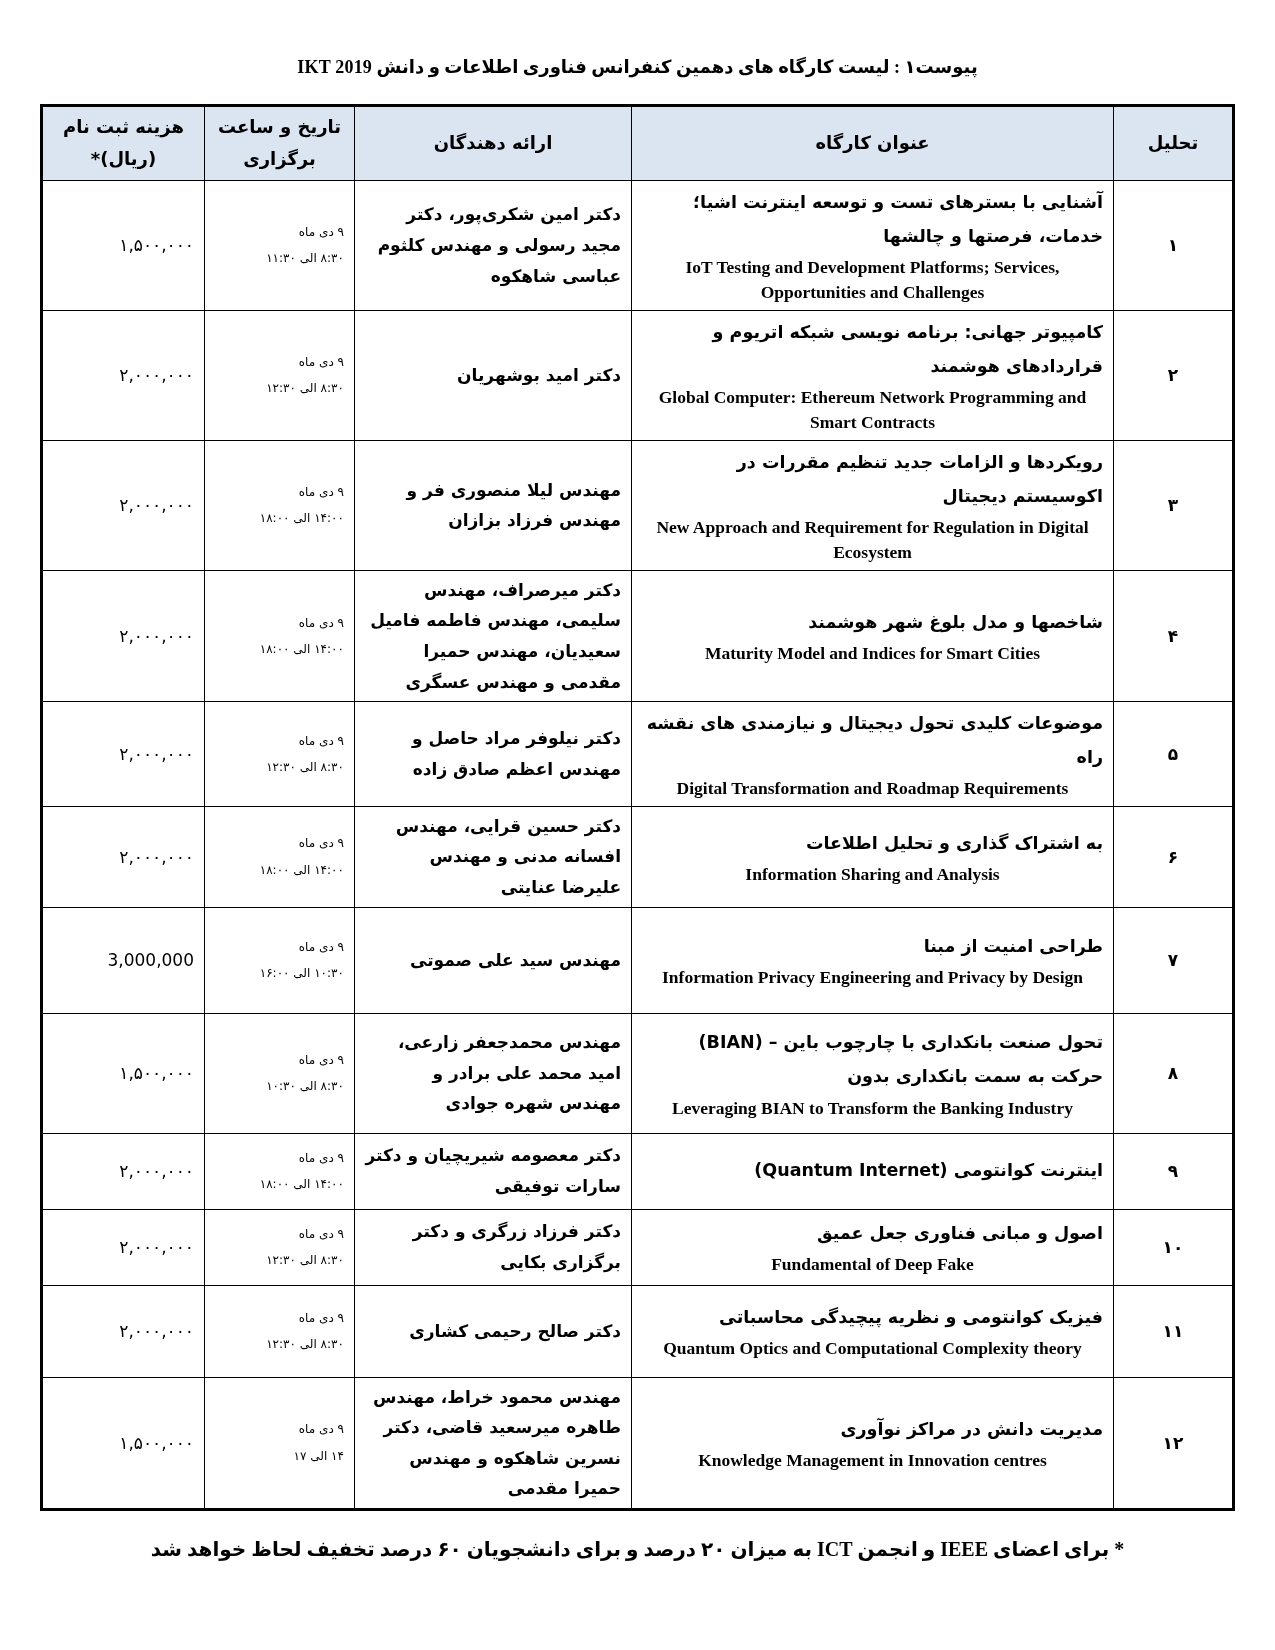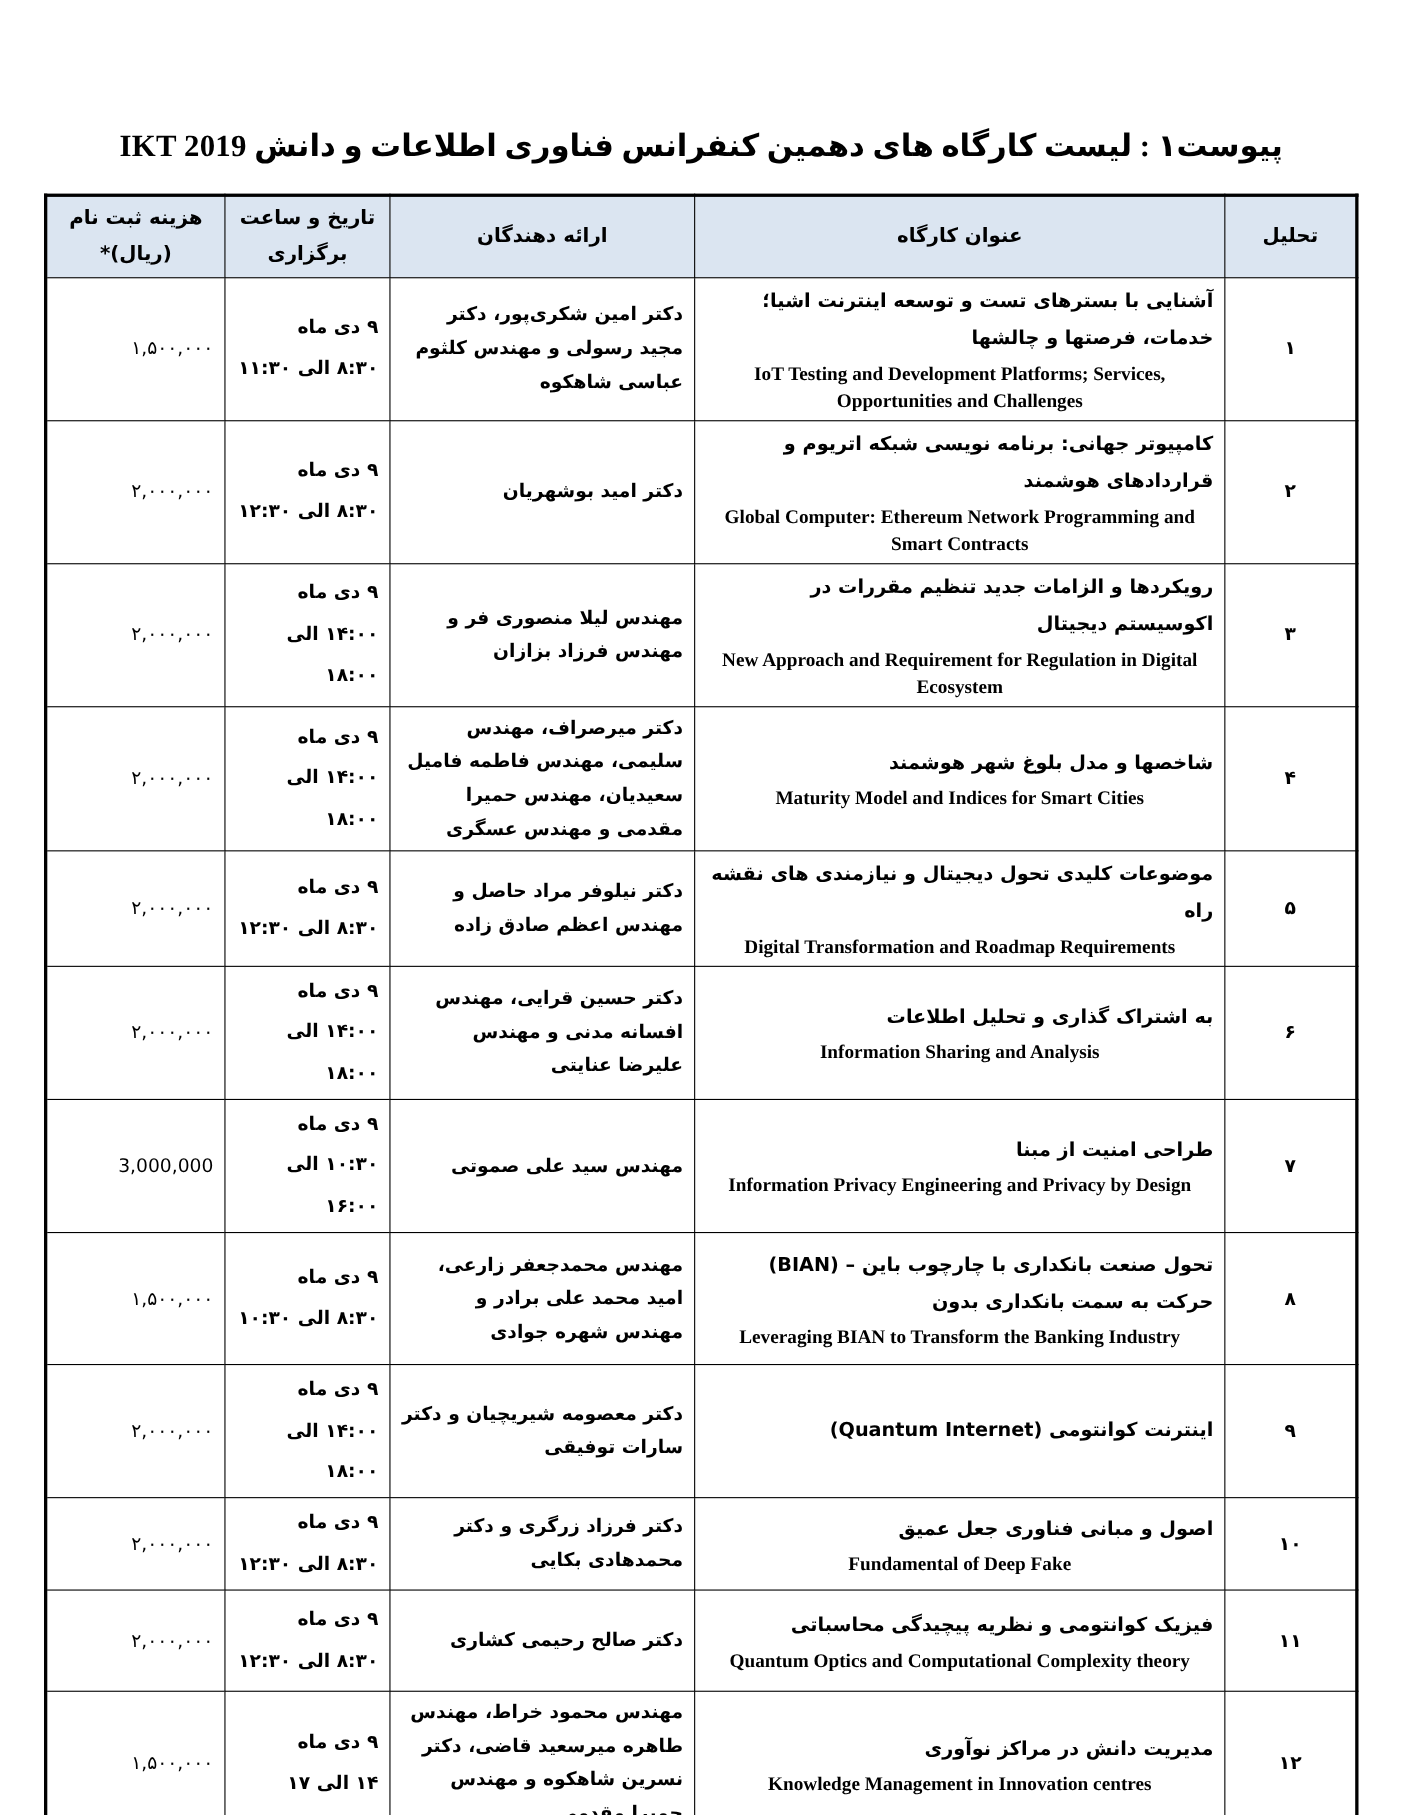--- a/index.html
+++ b/index.html
@@ -1,21 +1,21 @@
 <!DOCTYPE html>
 <html dir="rtl" lang="fa"><head>
 <meta charset="utf-8">
 <style>
   html,body{margin:0;padding:0;background:#ffffff;}
   .page{
     width:1275px;height:1650px;background:#ffffff;position:relative;
     font-family:"DejaVu Sans",sans-serif;color:#000;box-sizing:border-box;
   }
   .doc-title{
-    padding-top:116px;text-align:center;font-weight:bold;font-size:28px;
+    padding-top:56px;text-align:center;font-weight:bold;font-size:18px;
     font-family:"Liberation Serif","DejaVu Serif","DejaVu Sans",serif;
     letter-spacing:0.2px;
   }
   table.workshops{
     border-collapse:collapse;table-layout:fixed;
     width:1192px;margin:26px auto 0 auto;
     border:3px solid #000;direction:rtl;
   }
   table.workshops th, table.workshops td{
     border:1.5px solid #000;vertical-align:middle;box-sizing:border-box;
@@ -30,21 +30,21 @@
   col.c-date{width:150px;} col.c-fee{width:163px;}
 
   td.cell-num{text-align:center;font-weight:bold;font-size:17px;}
   td.cell-title{padding:8px 16px 8px 12px;}
   .t-fa{text-align:right;font-weight:bold;font-size:17.5px;line-height:1.95;}
   .t-en{
     direction:ltr;text-align:center;font-weight:bold;font-size:17.5px;line-height:1.45;
     font-family:"Liberation Serif","DejaVu Serif",serif;margin-top:2px;
   }
   td.cell-pres{font-weight:bold;font-size:17px;line-height:1.8;padding:6px 14px;}
-  td.cell-date{font-weight:bold;font-size:17px;line-height:2.2;padding:4px 14px;}
+  td.cell-date{font-weight:normal;font-size:12px;line-height:2.2;padding:4px 14px;}
   td.cell-fee{vertical-align:top;text-align:right;font-weight:normal;font-size:17px;padding:16px 14px;}
 
   tbody tr:nth-child(1){height:105px;}
   tbody tr:nth-child(2){height:88px;}
   tbody tr:nth-child(3){height:100px;}
   tbody tr:nth-child(4){height:120px;}
   tbody tr:nth-child(5){height:76px;}
   tbody tr:nth-child(6){height:80px;}
   tbody tr:nth-child(7){height:106px;}
   tbody tr:nth-child(8){height:120px;}
@@ -212,21 +212,21 @@
       </td>
       <td class="cell-fee">۲,۰۰۰,۰۰۰</td>
     </tr>
 
     <tr>
       <td class="cell-num">۱۰</td>
       <td class="cell-title">
         <div class="t-fa">اصول و مبانی فناوری جعل عمیق</div>
         <div class="t-en" dir="ltr">Fundamental of Deep Fake</div>
       </td>
-      <td class="cell-pres">دکتر فرزاد زرگری و دکتر محمدهادی بکایی</td>
+      <td class="cell-pres">دکتر فرزاد زرگری و دکتر برگزاری بکایی</td>
       <td class="cell-date">
         <div>۹ دی ماه</div>
         <div>۸:۳۰ الی ۱۲:۳۰</div>
       </td>
       <td class="cell-fee">۲,۰۰۰,۰۰۰</td>
     </tr>
 
     <tr>
       <td class="cell-num">۱۱</td>
       <td class="cell-title">

